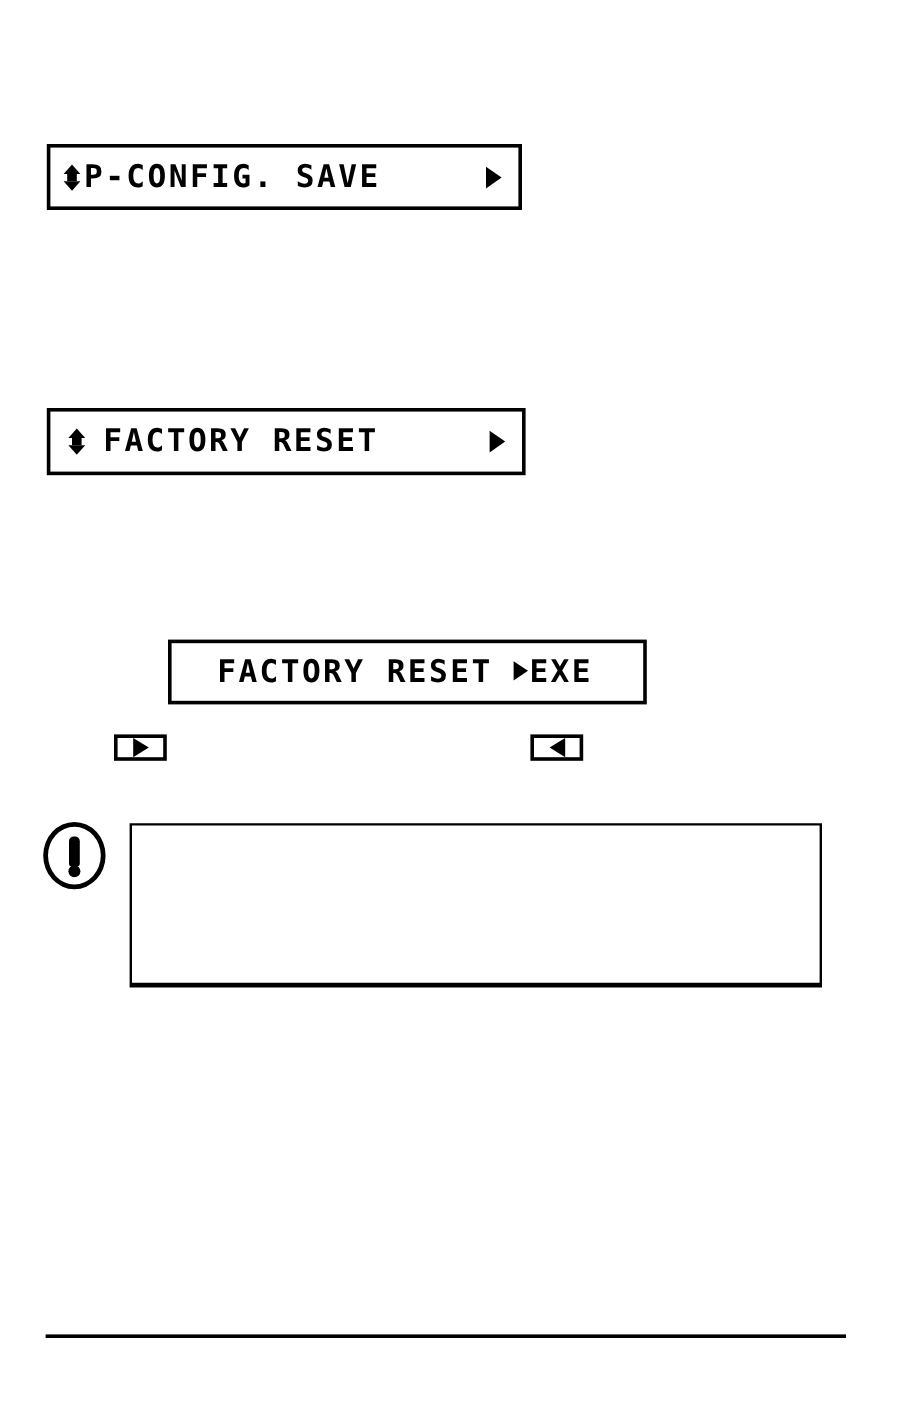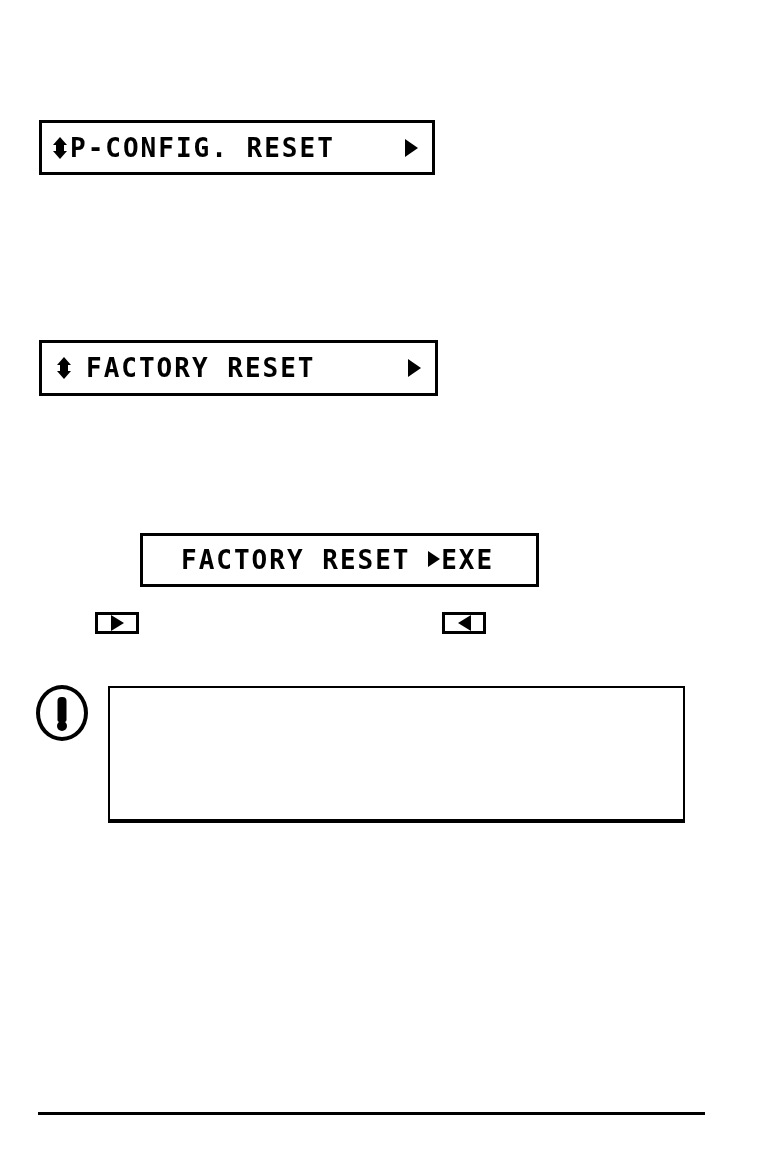--- a/index.html
+++ b/index.html
@@ -210,21 +210,21 @@
     background: #000000;
   }
 </style>
 </head>
 <body>
 
 <div class="page">
 
   <div class="lcd" id="lcd-1">
     <span class="lcd-updown"><span></span></span>
-    <span class="lcd-text">P-CONFIG. RESET</span>
+    <span class="lcd-text">P-CONFIG. SAVE</span>
     <span class="lcd-arrow-right"></span>
   </div>
 
   <div class="lcd" id="lcd-2">
     <span class="lcd-updown"><span></span></span>
     <span class="lcd-text" style="margin-left:12px">FACTORY RESET</span>
     <span class="lcd-arrow-right"></span>
   </div>
 
   <div class="lcd" id="lcd-3">

